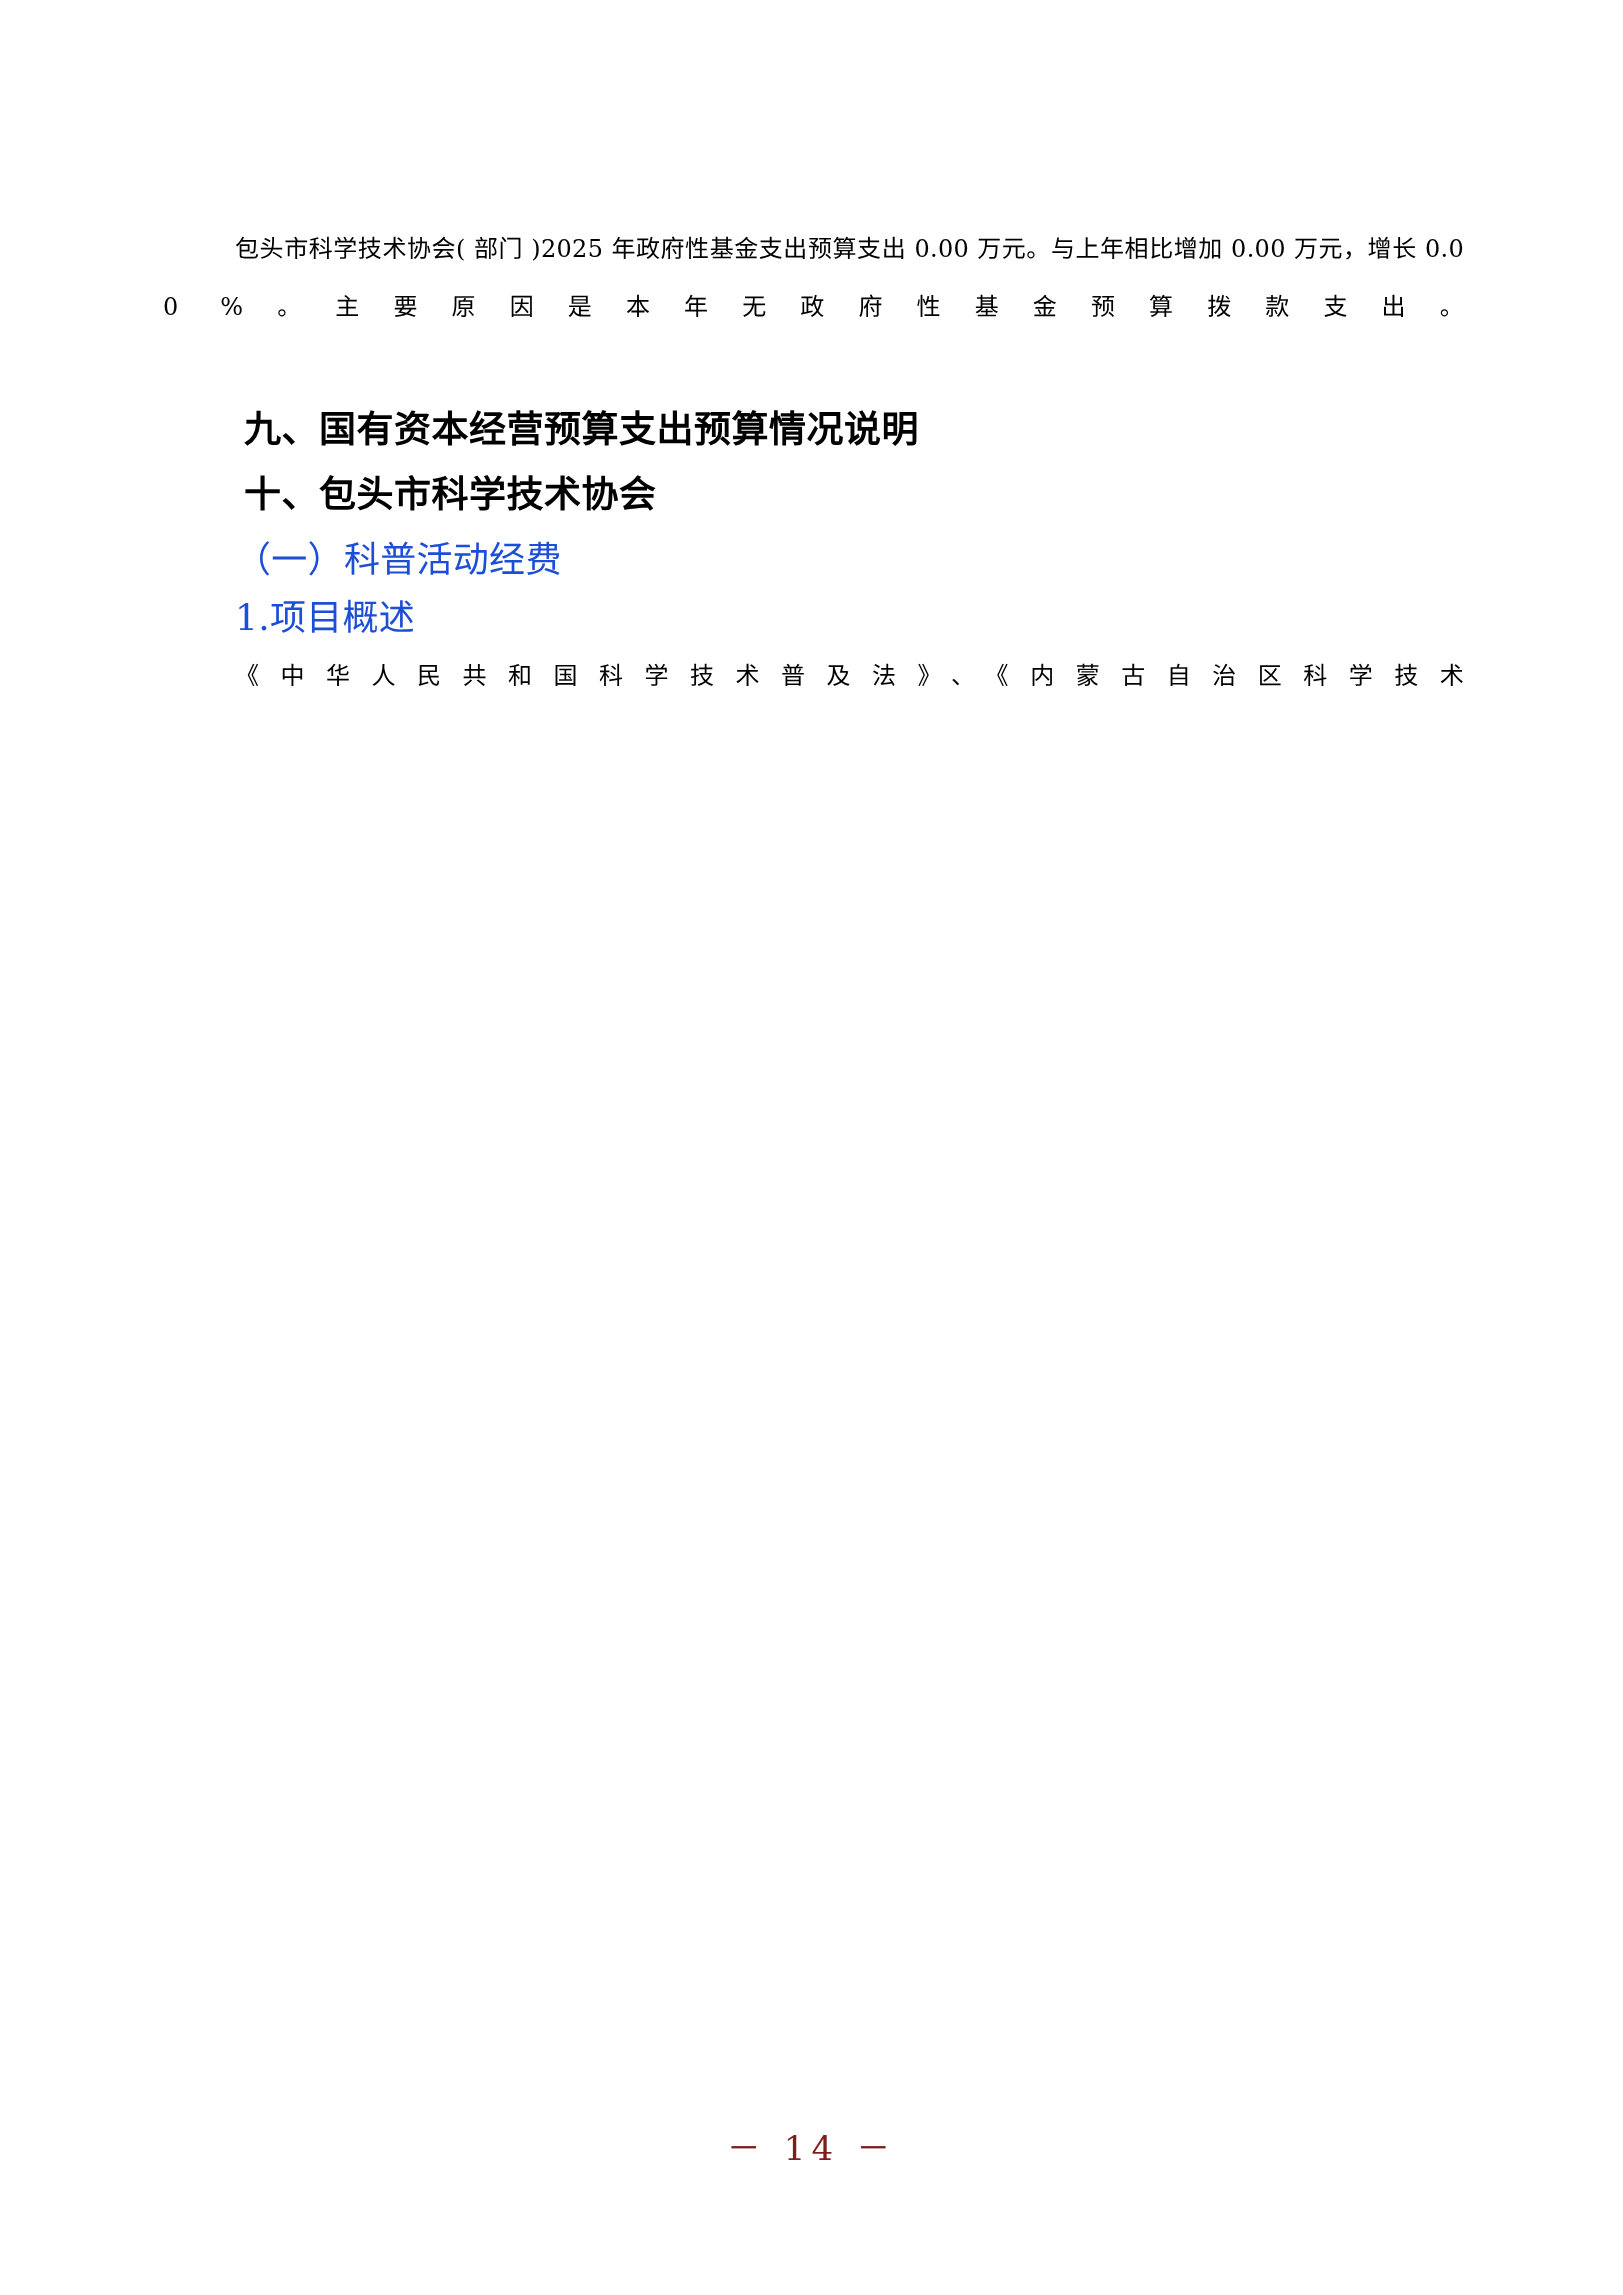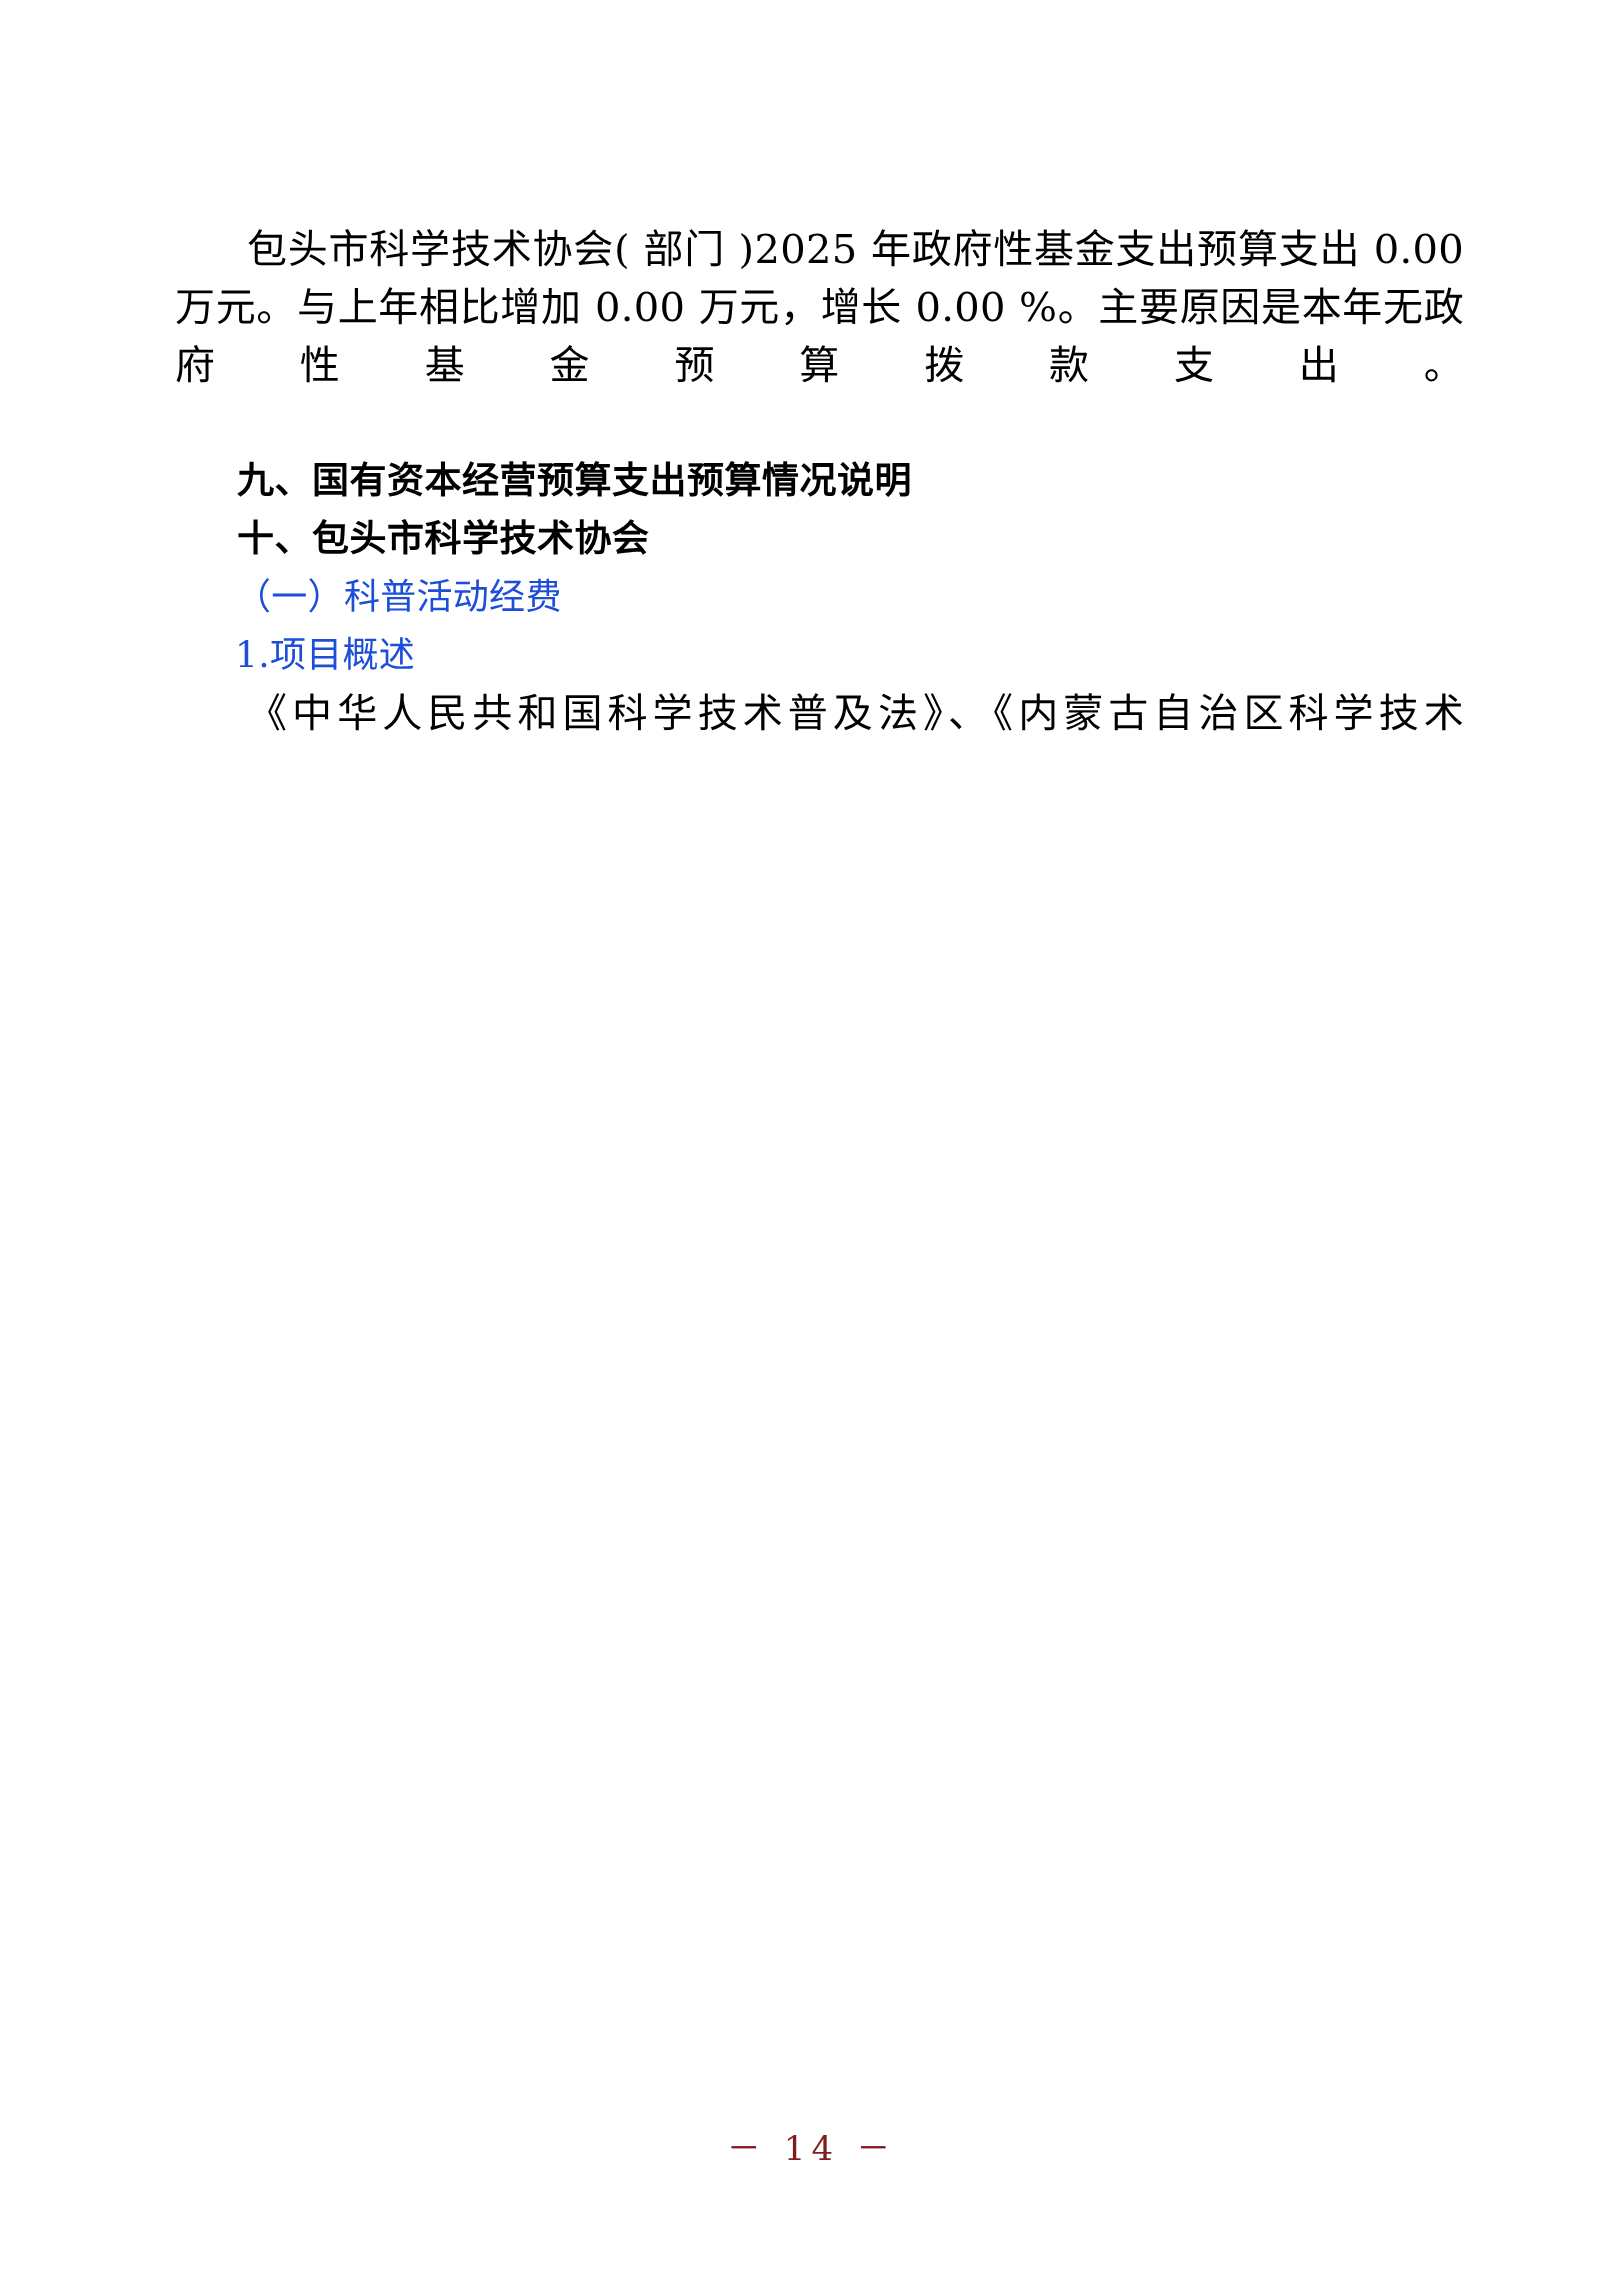--- a/index.html
+++ b/index.html
@@ -22,47 +22,47 @@
   .text-block {
     position: absolute;
     left: 163px;
     top: 220px;
     width: 1301px;
   }
 
   
   .para {
     font-family: "DejaVu Serif", "Liberation Serif", serif;
-    font-size: 40px;
+    font-size: 24px;
     line-height: 58px;
     color: #000000;
     text-align: justify;
     text-justify: inter-character;
     text-indent: 72px;
-    margin: 0 0 0 12px;
+    margin: 0 0 0 0;
     letter-spacing: 0.3px;
     word-break: break-all;
   }
 
   
   .para::after {
     content: "";
     display: inline-block;
     width: 100%;
   }
 
   
   .heading {
     font-family: "DejaVu Sans", "Liberation Sans", sans-serif;
     font-weight: bold;
     font-size: 37px;
     line-height: 58px;
     color: #000000;
     text-indent: 74px;
-    margin: 0;
+    margin: 7px;
     letter-spacing: 0.5px;
   }
 
   
   .subhead {
     font-family: "DejaVu Serif", "Liberation Serif", serif;
     font-size: 36px;
     line-height: 58px;
     color: #1d4ed8;
     text-indent: 72px;

